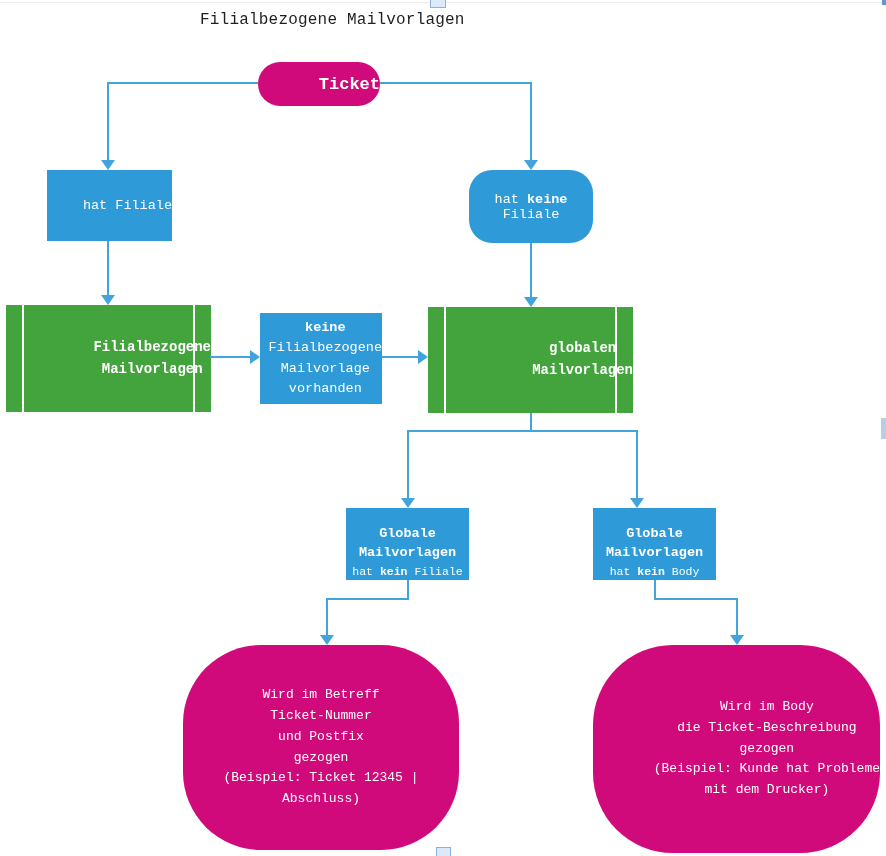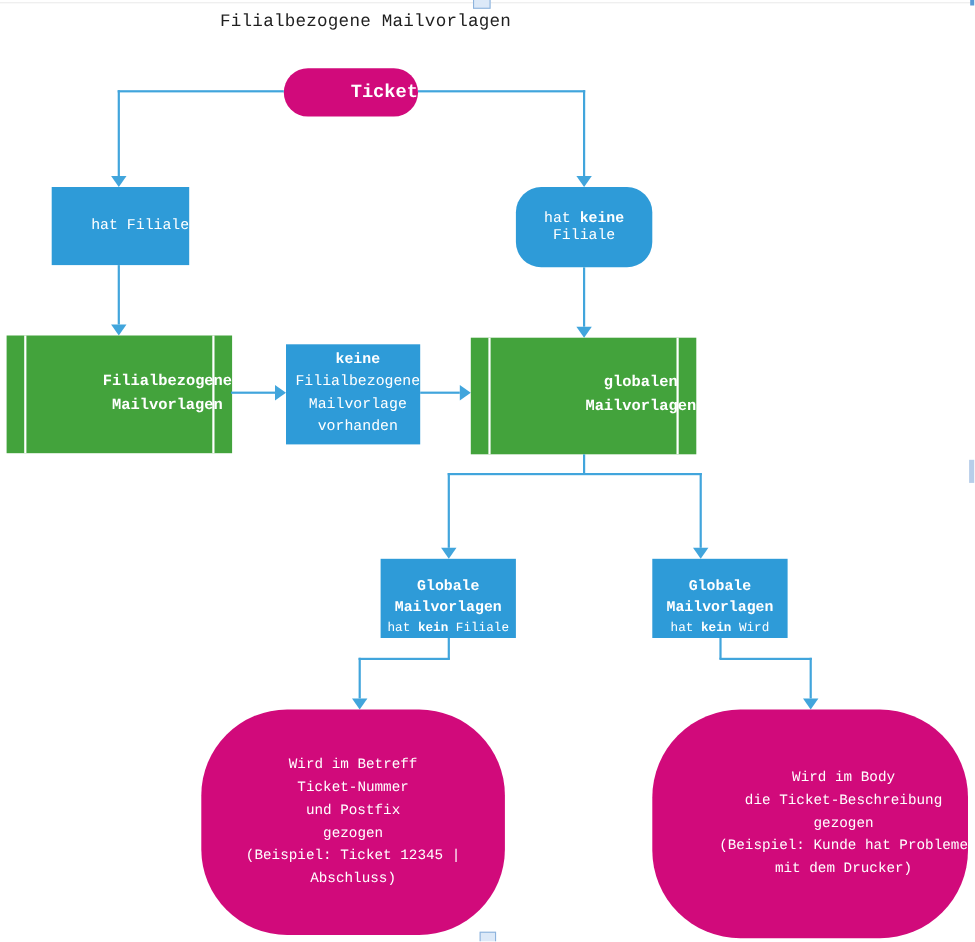--- a/index.html
+++ b/index.html
@@ -121,21 +121,21 @@
 
   <div class="node blue box-global box-global-betreff">
     <span class="main">Globale
 Mailvorlagen</span>
     <span class="sub"><span>hat </span><b>kein</b><span> Filiale</span></span>
   </div>
 
   <div class="node blue box-global box-global-body">
     <span class="main">Globale
 Mailvorlagen</span>
-    <span class="sub"><span>hat </span><b>kein</b><span> Wird</span></span>
+    <span class="sub"><span>hat </span><b>kein</b><span> Body</span></span>
   </div>
 
   <div class="v-line" style="left:407px;top:580px;height:19px;"></div>
   <div class="h-line" style="left:326px;top:598px;width:83px;"></div>
   <div class="v-line" style="left:326px;top:598px;height:37px;"></div>
   <div class="arr-down" style="left:320px;top:635px;"></div>
 
   <div class="v-line" style="left:654px;top:580px;height:19px;"></div>
   <div class="h-line" style="left:654px;top:598px;width:84px;"></div>
   <div class="v-line" style="left:736px;top:598px;height:37px;"></div>

